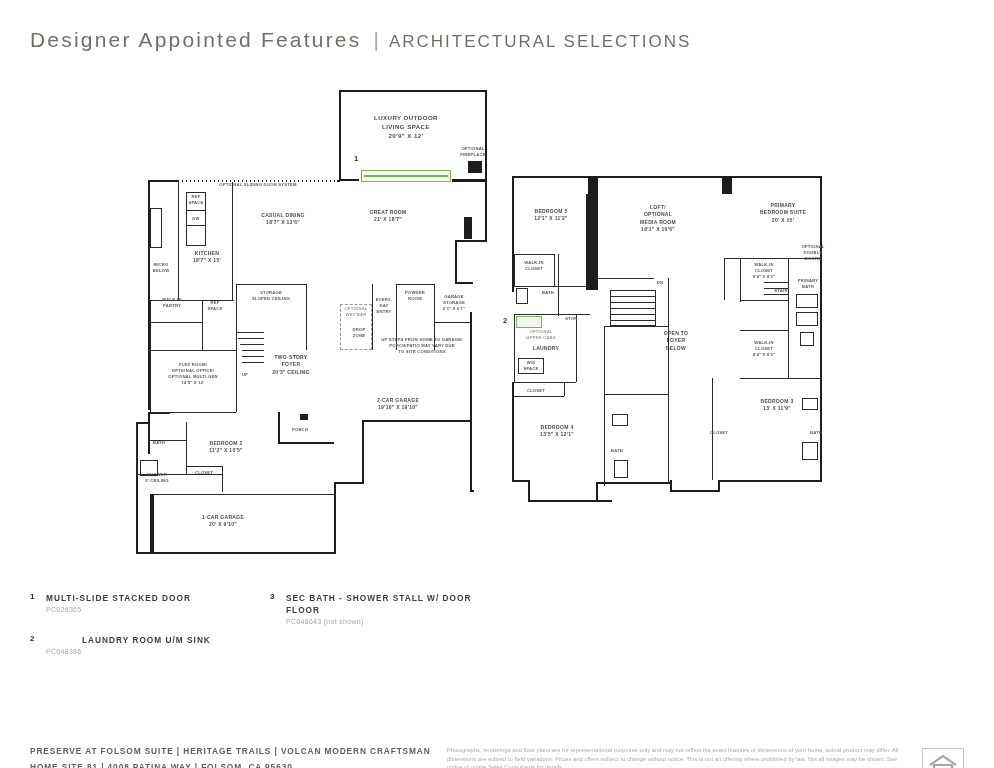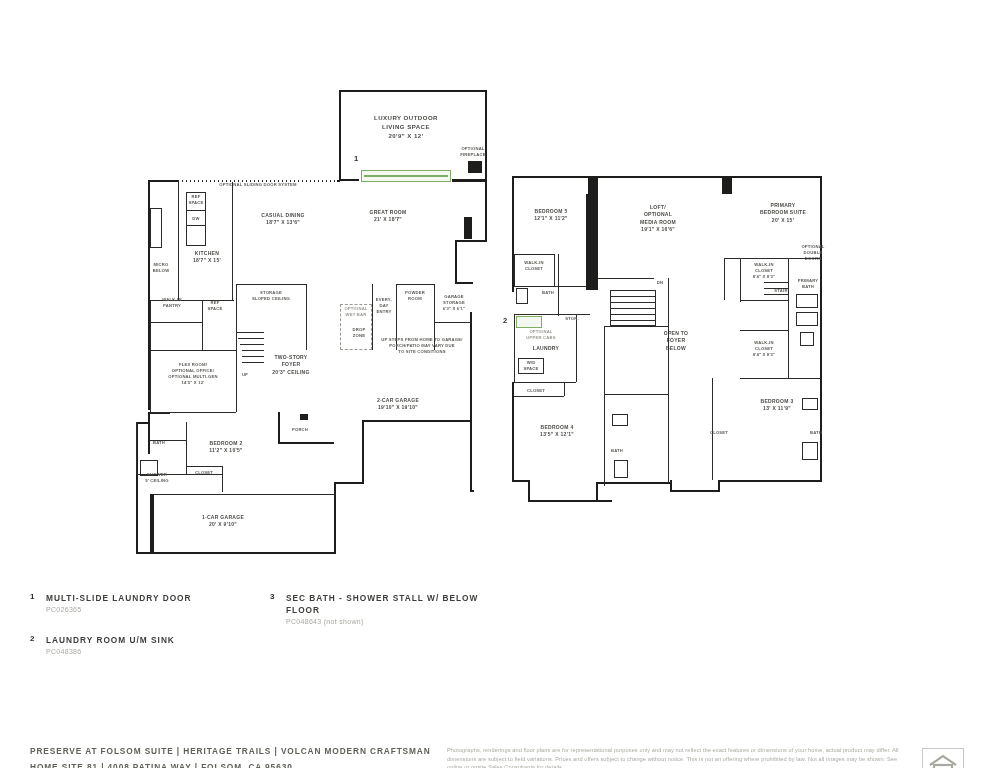--- a/index.html
+++ b/index.html
@@ -86,20 +86,25 @@
   }
   .eho { position: absolute; right: 0; top: 4px; width: 42px; height: 34px; }
   .eho svg { display: block; }
 </style>
 </head>
 <body>
 
 <div class="page">
 
   <div class="header">
+    <div class="title-row">
+      <span class="title-main">Designer Appointed Features</span>
+      <span class="title-sep">|</span>
+      <span class="title-sub">ARCHITECTURAL SELECTIONS</span>
+    </div>
   </div>
 
   <div class="stage">
 
     <div>
 
       <div class="wall" style="left:339px;top:8px;width:148px;height:2px;"></div>
       <div class="wall" style="left:339px;top:8px;width:2px;height:91px;"></div>
       <div class="wall" style="left:485px;top:8px;width:2px;height:91px;"></div>
       <div class="wall" style="left:339px;top:97px;width:20px;height:2px;"></div>
@@ -350,35 +355,35 @@
       <div class="lbl xs" style="left:804px;top:348px;width:24px;">BATH</div>
       <div class="box-line" style="left:802px;top:316px;width:16px;height:12px;"></div>
       <div class="box-line" style="left:802px;top:360px;width:16px;height:18px;"></div>
     </div>
   </div>
 
   <div class="legend">
     <div class="legend-item" style="left:0;top:0;">
       <span class="legend-num">1</span>
       <span class="legend-text">
-        <span class="legend-label" style="display:block;">MULTI-SLIDE LAUNDRY DOOR</span>
+        <span class="legend-label" style="display:block;">MULTI-SLIDE STACKED DOOR</span>
         <span class="legend-code" style="display:block;">PC026365</span>
       </span>
     </div>
     <div class="legend-item" style="left:0;top:42px;">
       <span class="legend-num">2</span>
       <span class="legend-text">
-        <span class="legend-label" style="display:block;">LAUNDRY ROOM U/M SINK</span>
+        <span class="legend-label" style="display:block;margin-left:36px;">LAUNDRY ROOM U/M SINK</span>
         <span class="legend-code" style="display:block;">PC048386</span>
       </span>
     </div>
     <div class="legend-item" style="left:240px;top:0;width:240px;">
       <span class="legend-num">3</span>
       <span class="legend-text">
-        <span class="legend-label" style="display:block;white-space:pre-line;">SEC BATH - SHOWER STALL W/ BELOW
+        <span class="legend-label" style="display:block;white-space:pre-line;">SEC BATH - SHOWER STALL W/ DOOR
 FLOOR</span>
         <span class="legend-code" style="display:block;">PC048643 (not shown)</span>
       </span>
     </div>
   </div>
 
   <div class="footer">
     <div class="footer-left">
       <div class="footer-line">PRESERVE AT FOLSOM SUITE | HERITAGE TRAILS | VOLCAN MODERN CRAFTSMAN</div>
       <div class="footer-line">HOME SITE 81 | 4008 PATINA WAY | FOLSOM, CA 95630</div>

